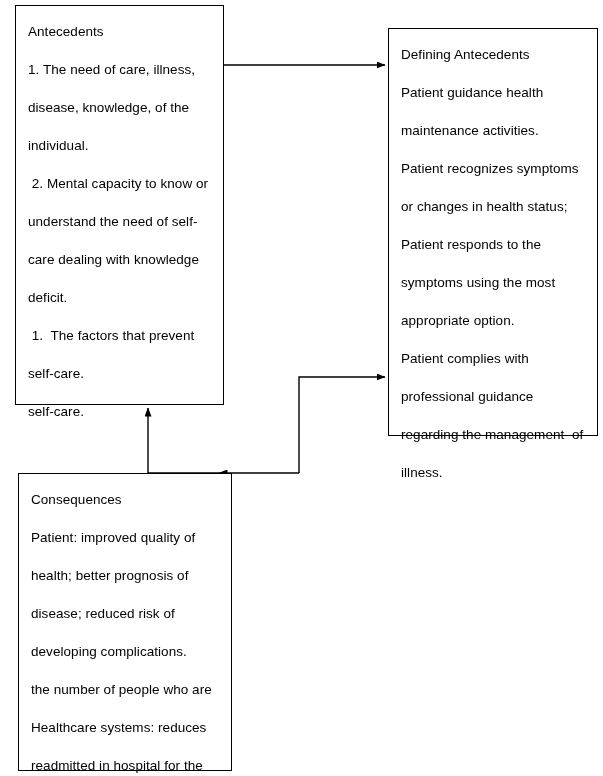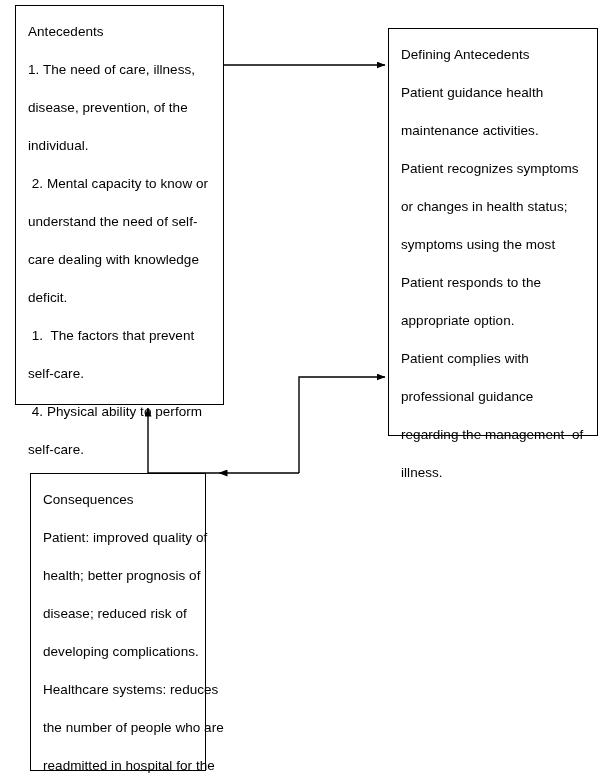--- a/index.html
+++ b/index.html
@@ -41,23 +41,23 @@
     width: 209px;
     height: 400px;
   }
   #box-attributes {
     left: 388px;
     top: 28px;
     width: 210px;
     height: 408px;
   }
   #box-consequences {
-    left: 30px;
+    left: 18px;
     top: 473px;
-    width: 176px;
+    width: 214px;
     height: 298px;
   }
   #arrows {
     position: absolute;
     left: 0;
     top: 0;
     width: 603px;
     height: 776px;
     z-index: 1;
   }
@@ -98,57 +98,56 @@
     <path d="M 219 473 L 148 473" stroke="#000000" stroke-width="1.4" fill="none"></path>
 
     <path d="M 148 473 L 148 408" stroke="#000000" stroke-width="1.4" fill="none" marker-end="url(#arrowhead-up)"></path>
   </svg>
 
 
   <div class="box" id="box-antecedents">
     <div class="box-inner">
       <span class="line">Antecedents</span>
       <span class="line">1. The need of care, illness,</span>
-      <span class="line">disease, prevention, of the</span>
+      <span class="line">disease, knowledge, of the</span>
       <span class="line">individual.</span>
       <span class="line"> 2. Mental capacity to know or</span>
       <span class="line">understand the need of self-</span>
       <span class="line">care dealing with knowledge</span>
       <span class="line">deficit.</span>
       <span class="line"> 1.  The factors that prevent</span>
       <span class="line">self-care.</span>
-      <span class="line"> 4. Physical ability to perform</span>
       <span class="line">self-care.</span>
     </div>
   </div>
 
   <div class="box" id="box-attributes">
     <div class="box-inner">
       <span class="line">Defining Antecedents</span>
       <span class="line">Patient guidance health</span>
       <span class="line">maintenance activities.</span>
       <span class="line">Patient recognizes symptoms</span>
       <span class="line">or changes in health status;</span>
+      <span class="line">Patient responds to the</span>
       <span class="line">symptoms using the most</span>
-      <span class="line">Patient responds to the</span>
       <span class="line">appropriate option.</span>
       <span class="line">Patient complies with</span>
       <span class="line">professional guidance</span>
       <span class="line">regarding the management  of</span>
       <span class="line">illness.</span>
     </div>
   </div>
 
   <div class="box" id="box-consequences">
     <div class="box-inner">
       <span class="line">Consequences</span>
       <span class="line">Patient: improved quality of</span>
       <span class="line">health; better prognosis of</span>
       <span class="line">disease; reduced risk of</span>
       <span class="line">developing complications.</span>
+      <span class="line">the number of people who are</span>
       <span class="line">Healthcare systems: reduces</span>
-      <span class="line">the number of people who are</span>
       <span class="line">readmitted in hospital for the</span>
 
     </div>
   </div>
 
 </div>
 
 </body></html>

